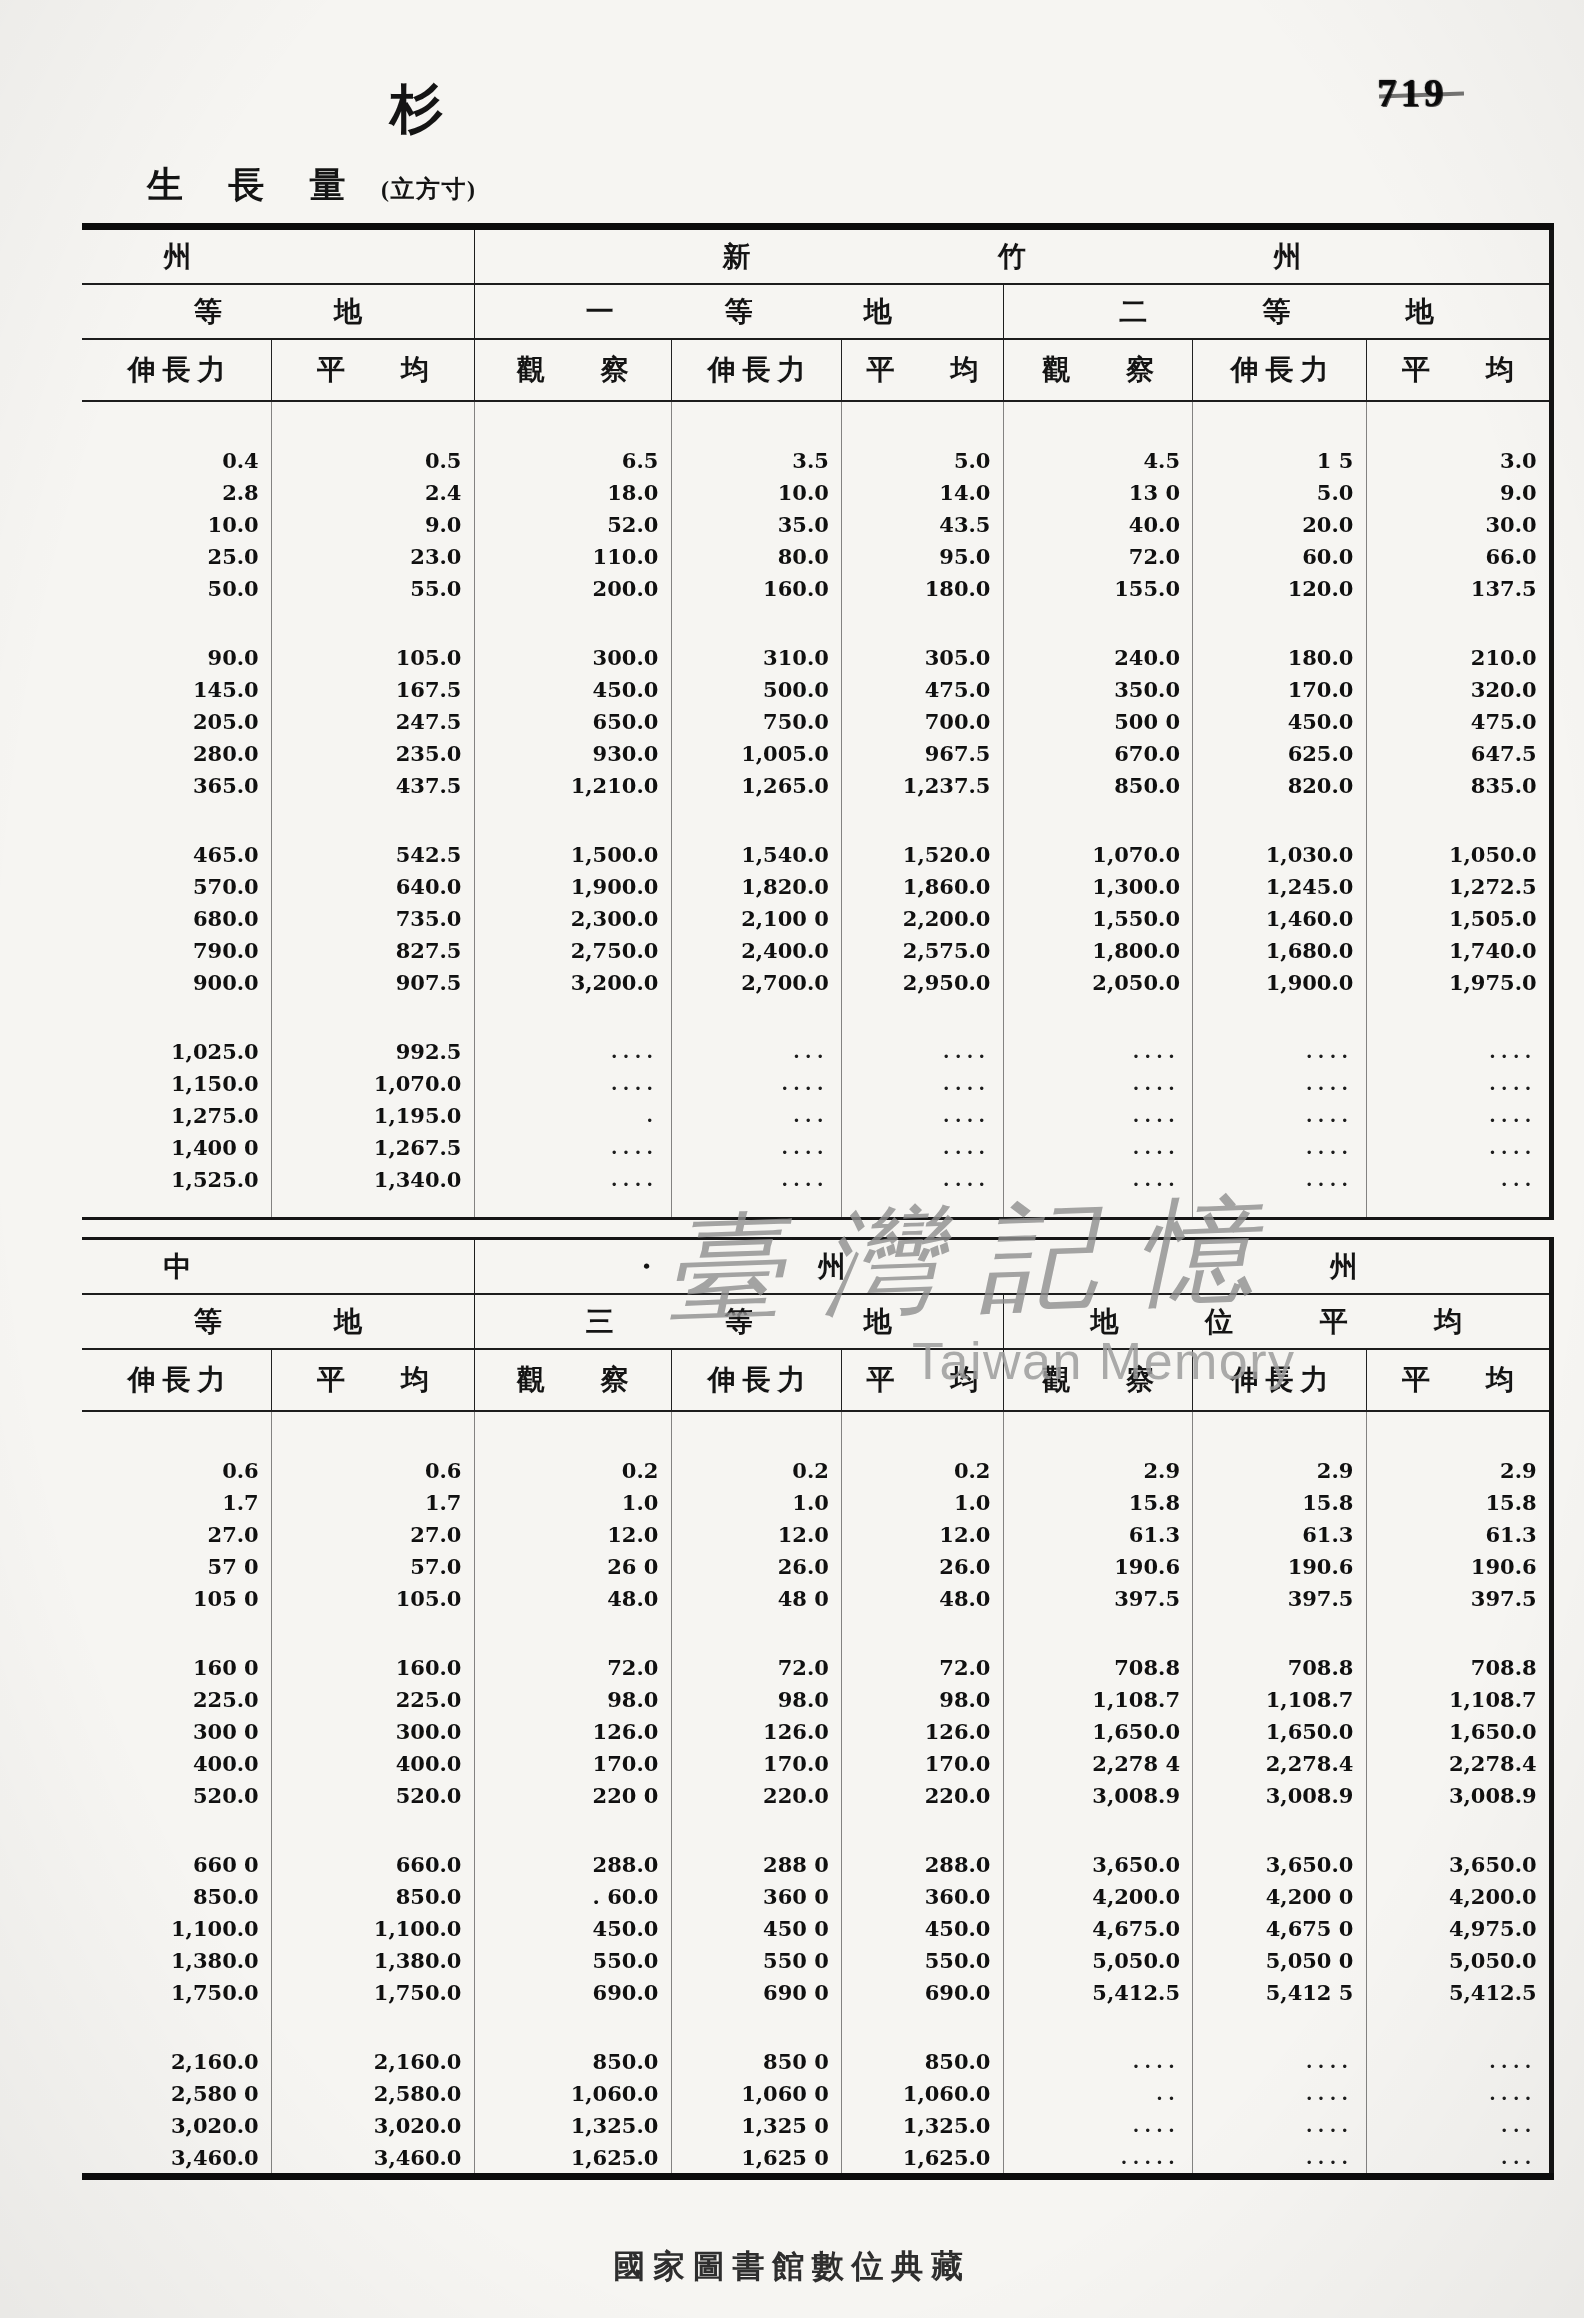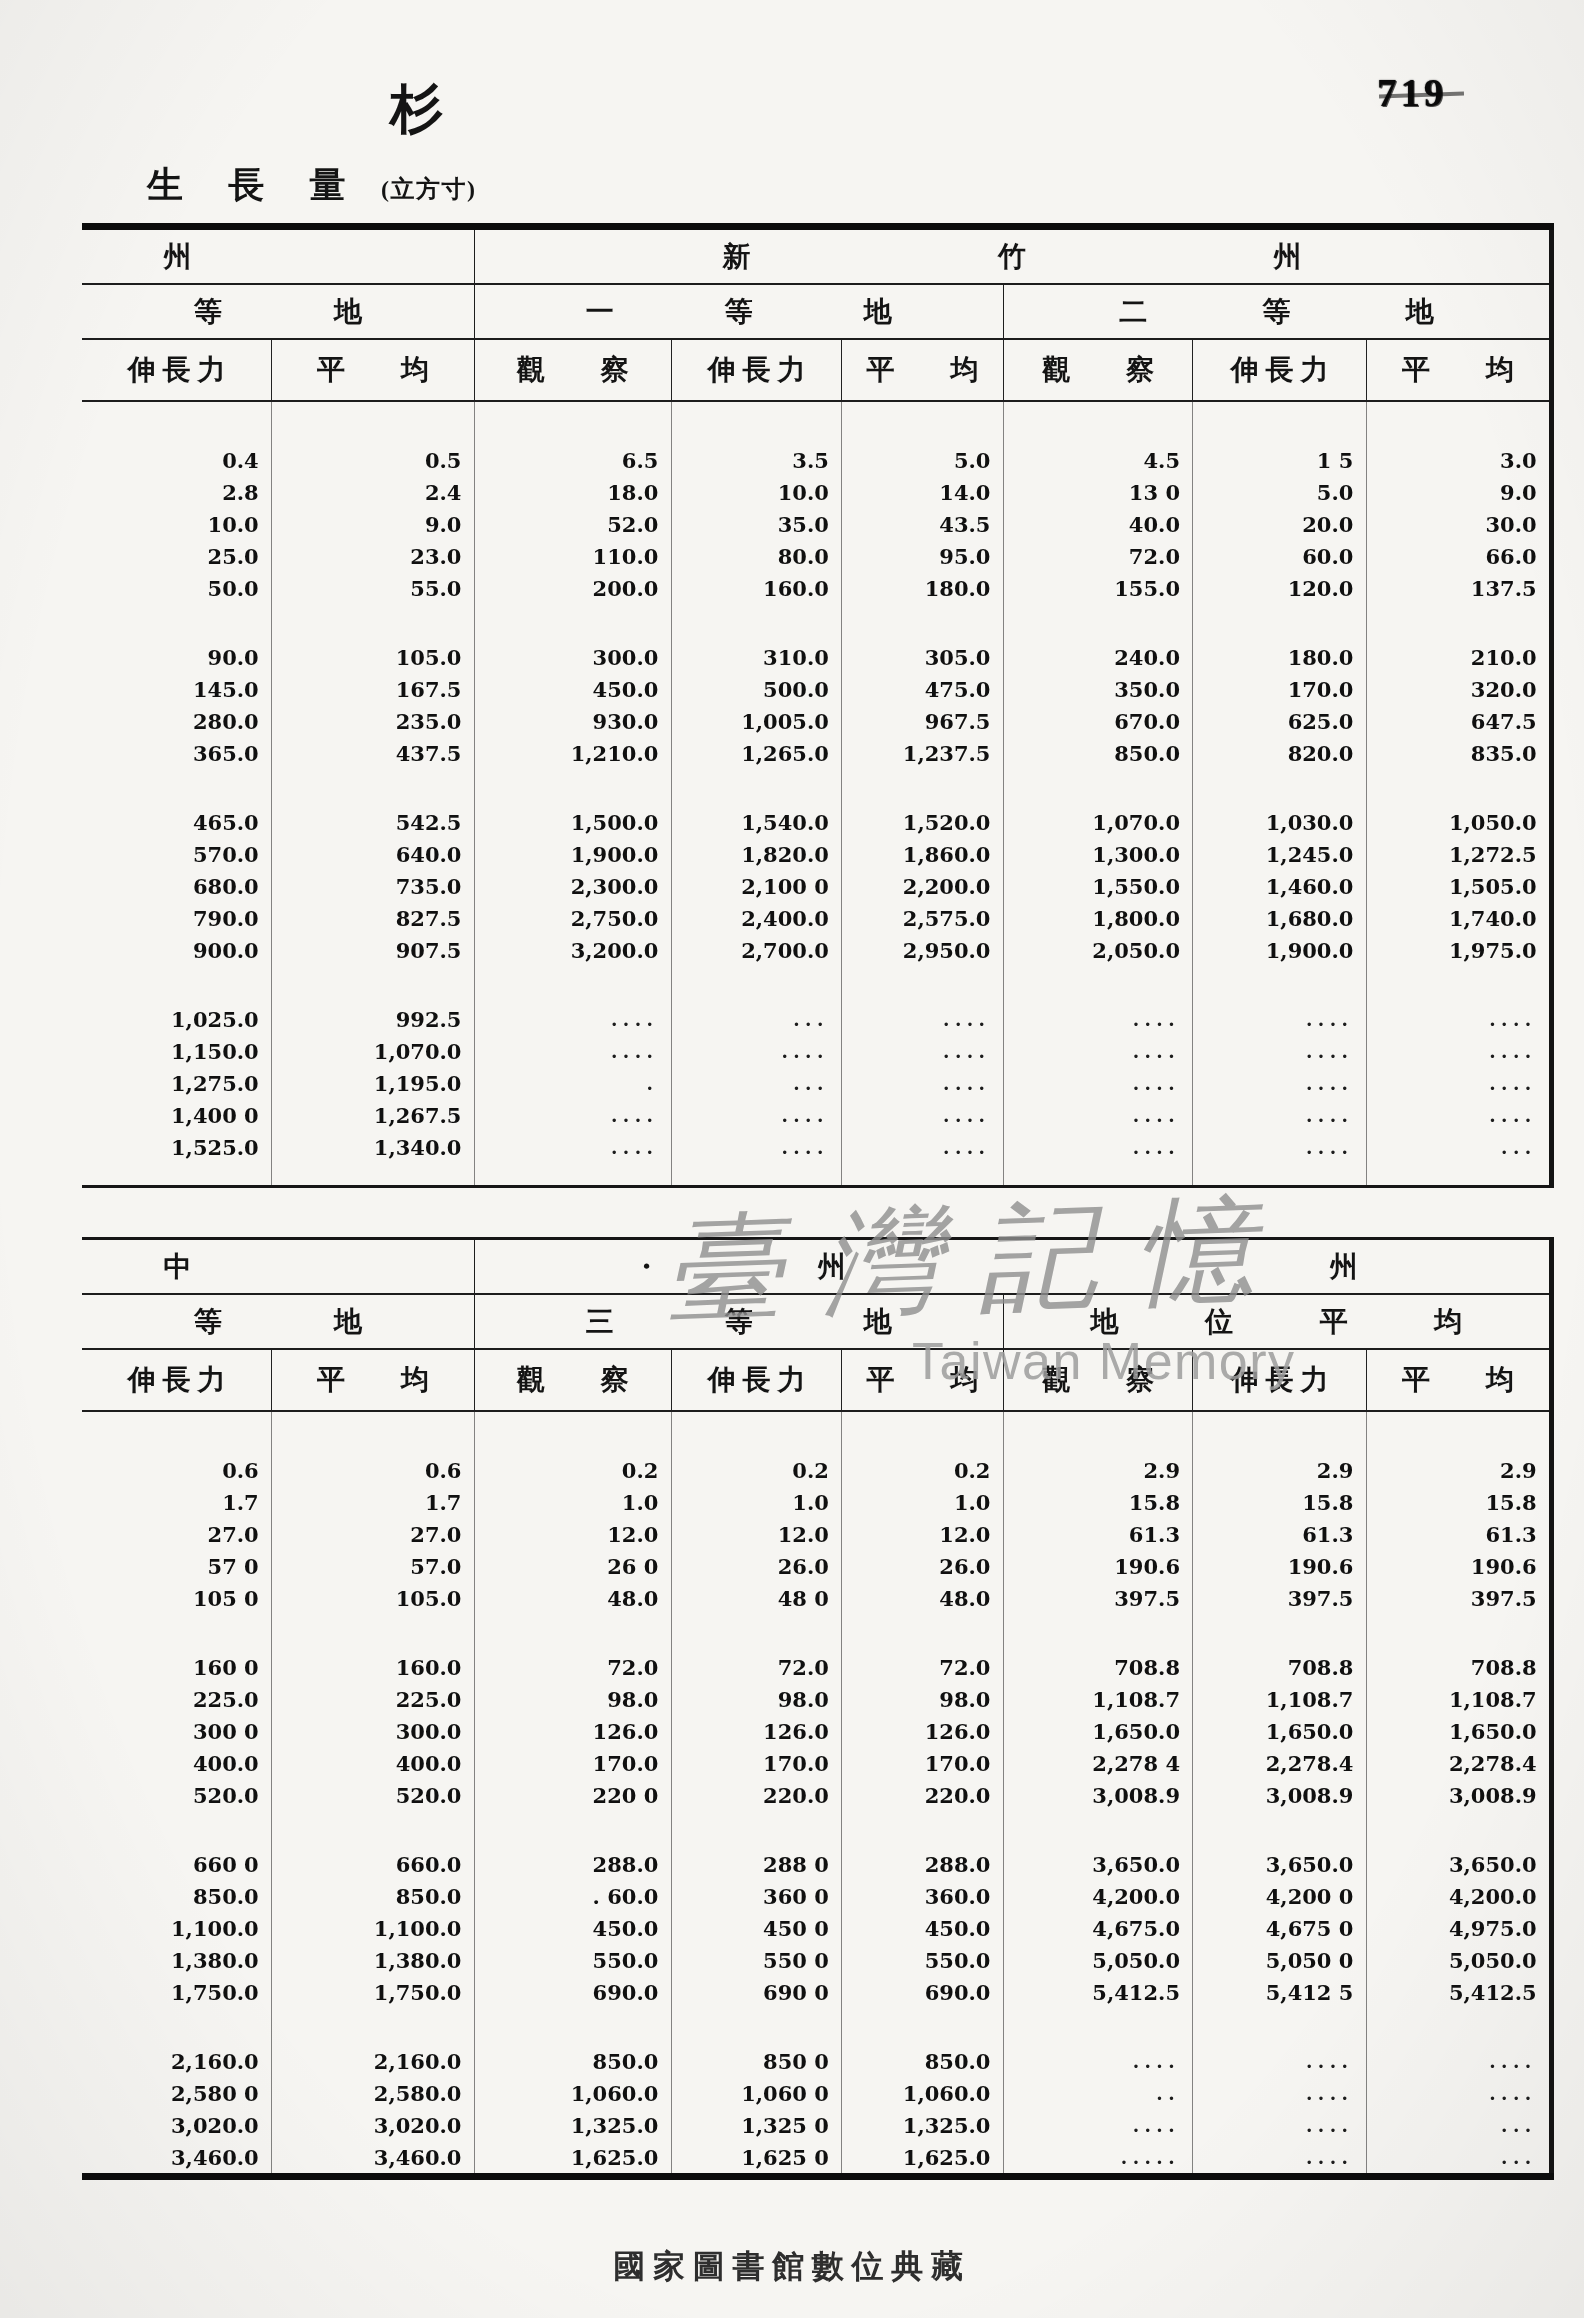--- a/index.html
+++ b/index.html
@@ -188,20 +188,30 @@
         <td class="c1">145.0</td>
         <td class="c2">167.5</td>
         <td class="c3">450.0</td>
         <td class="c4">500.0</td>
         <td class="c5">475.0</td>
         <td class="c6">350.0</td>
         <td class="c7">170.0</td>
         <td class="c8">320.0</td>
       </tr>
       <tr>
+        <td class="c1">205.0</td>
+        <td class="c2">247.5</td>
+        <td class="c3">650.0</td>
+        <td class="c4">750.0</td>
+        <td class="c5">700.0</td>
+        <td class="c6">500 0</td>
+        <td class="c7">450.0</td>
+        <td class="c8">475.0</td>
+      </tr>
+      <tr>
         <td class="c1">280.0</td>
         <td class="c2">235.0</td>
         <td class="c3">930.0</td>
         <td class="c4">1,005.0</td>
         <td class="c5">967.5</td>
         <td class="c6">670.0</td>
         <td class="c7">625.0</td>
         <td class="c8">647.5</td>
       </tr>
       <tr>

